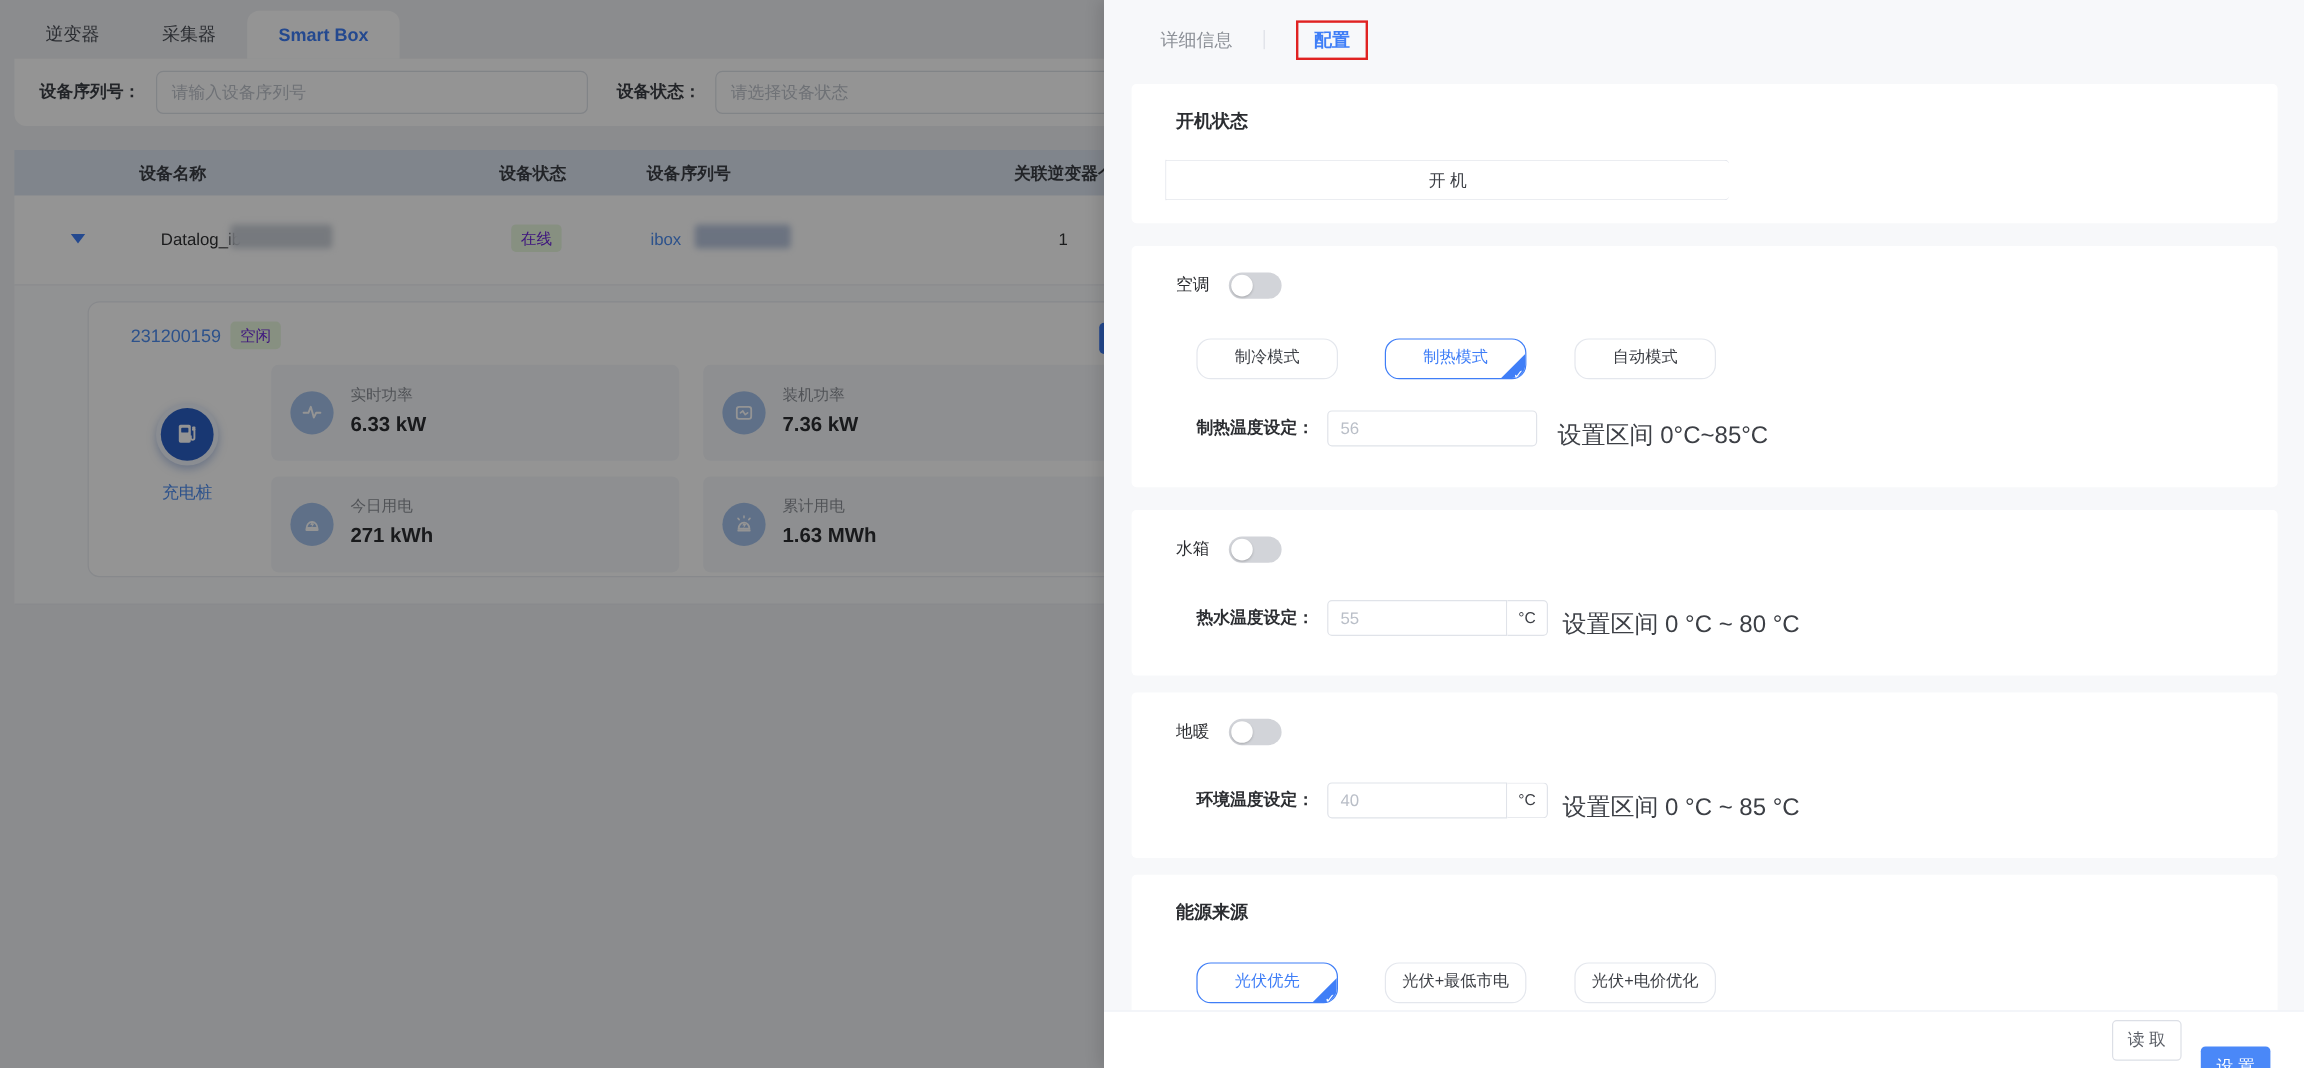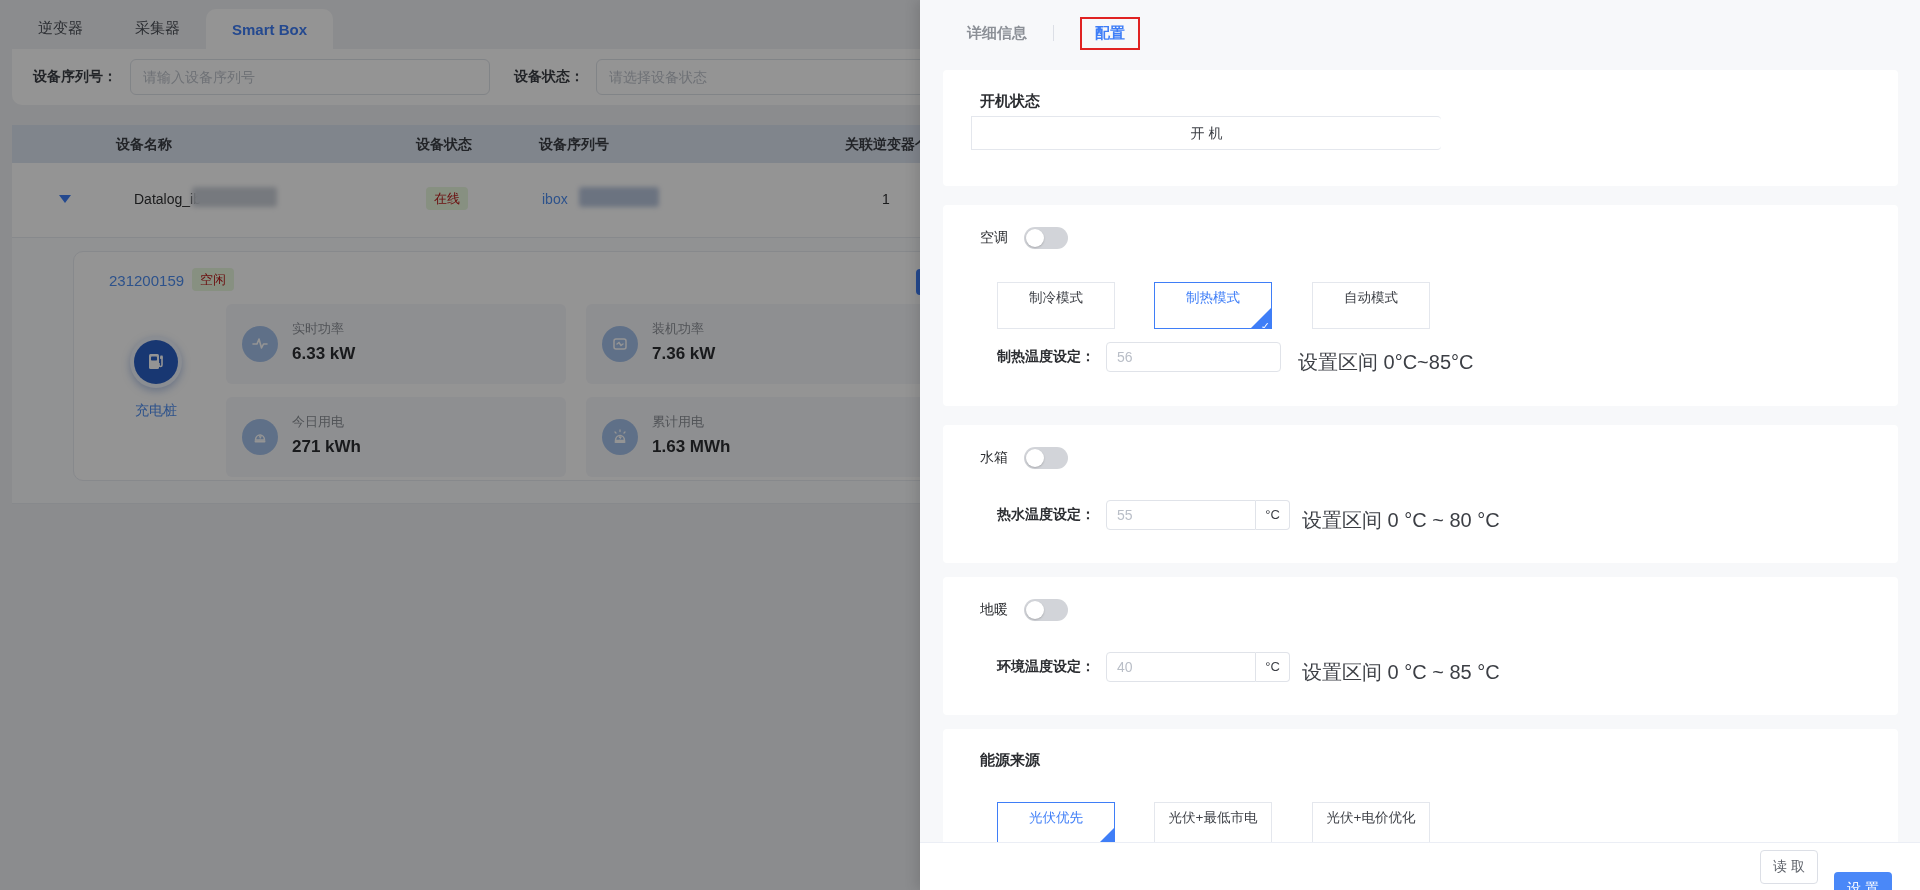--- a/index.html
+++ b/index.html
@@ -39,21 +39,21 @@
   .th-name{left:104px;}
   .th-status{left:404px;}
   .th-serial{left:527px;}
   .th-count{left:833px;}
 
   .table-row{position:absolute;left:12px;top:163px;width:1908px;height:75px;background:#fff;border-bottom:1px solid #e9ecf1;}
   .caret-down{position:absolute;left:47px;top:32px;width:0;height:0;border-left:6px solid transparent;border-right:6px solid transparent;border-top:8px solid #3f7ef7;cursor:pointer;}
   .row-name{position:absolute;left:122px;top:28px;color:#303133;font-size:14px;}
   .redact{position:absolute;border-radius:3px;filter:blur(2.5px);}
   .redact-name{left:180px;top:24px;width:85px;height:20px;background:#ccd1d9;}
-  .badge-green{display:inline-block;background:#e9f8df;color:#b91c1c;border-radius:4px;padding:3px 8px;font-size:13px;line-height:17px;}
+  .badge-green{display:inline-block;background:#e9f8df;color:#6d28d9;border-radius:4px;padding:3px 8px;font-size:13px;line-height:17px;}
   .row-status{position:absolute;left:414px;top:24px;}
   .row-serial{position:absolute;left:530px;top:28px;color:#4f8ef0;font-size:14px;}
   .redact-serial{left:567px;top:24px;width:80px;height:20px;background:#b9c6dd;}
   .row-count{position:absolute;left:870px;top:28px;color:#303133;}
 
   .expand-zone{position:absolute;left:12px;top:238px;width:1908px;height:266px;background:#fafbfd;border-bottom:1px solid #e9ecf1;}
   .sub-card{position:absolute;left:61px;top:13px;width:1830px;height:230px;background:#fff;border:1px solid #e9ecf1;border-radius:10px;}
   .sub-id{position:absolute;left:35px;top:20px;color:#4f8ef0;font-size:15px;cursor:pointer;}
   .sub-badge{position:absolute;left:118px;top:16px;}
   .sub-partial-btn{position:absolute;left:842px;top:17px;width:70px;height:26px;background:#3f7ef7;border-radius:4px;}
@@ -69,40 +69,40 @@
   .stat-title{position:absolute;left:66px;top:16px;font-size:13px;color:#8c9097;}
   .stat-value{position:absolute;left:66px;top:40px;font-size:17px;color:#2b2d31;font-weight:bold;}
 
   
   .dim-overlay{position:absolute;left:0;top:0;width:920px;height:890px;background:rgba(0,0,0,0.42);z-index:5;}
 
   
   .drawer{position:absolute;left:920px;top:0;width:1000px;height:890px;background:#f7f8fa;z-index:10;box-shadow:-4px 0 12px rgba(0,0,0,0.12);}
   .drawer-tabs{position:absolute;left:0;top:0;width:100%;height:66px;display:flex;align-items:center;padding-left:47px;}
   .dtab{font-size:15px;cursor:pointer;}
-  .dtab-details{color:#8c9097;font-weight:bold;}
+  .dtab-details{color:#8c9097;}
   .dtab-divider{width:1px;height:16px;background:#dcdfe6;margin:0 26px;}
   .annotation-box{border:2px solid #e02222;padding:5px 13px;}
   .dtab-config{color:var(--blue);font-weight:bold;}
 
   .dcard{position:absolute;left:23px;width:955px;background:#fff;border-radius:4px;}
   .dcard-title{position:absolute;left:37px;top:22px;font-size:15px;color:#2b2d31;font-weight:bold;}
 
   .card-power{top:70px;height:116px;}
-  .power-group{position:absolute;left:28px;top:46px;width:470px;height:34px;display:flex;}
+  .power-group{position:absolute;left:28px;top:63px;width:470px;height:34px;display:flex;}
   .power-btn{flex:1;border:1px solid #e4e7ed;background:#fff;height:34px;line-height:32px;text-align:center;font-size:14px;color:#3c3f45;cursor:pointer;}
   .power-btn:first-child{border-radius:4px 0 0 4px;border-right:none;}
   .power-btn:last-child{border-radius:0 4px 4px 0;}
 
   .toggle-row{position:absolute;left:37px;top:22px;display:flex;align-items:center;gap:16px;}
   .toggle-label{font-size:14px;color:#2b2d31;}
   .toggle{width:44px;height:22px;border-radius:11px;background:#d2d4d9;position:relative;cursor:pointer;}
   .toggle .knob{position:absolute;left:2px;top:2px;width:18px;height:18px;border-radius:50%;background:#fff;box-shadow:0 1px 2px rgba(0,0,0,0.2);}
 
-  .opt-btn{position:absolute;top:0;width:118px;height:47px;line-height:29px;text-align:center;background:#fff;border:1px solid #e4e7ed;border-radius:0;font-size:13.5px;color:#3c3f45;cursor:pointer;}
+  .opt-btn{position:absolute;top:0;width:118px;height:34px;line-height:29px;text-align:center;background:#fff;border:1px solid #e4e7ed;border-radius:12px;font-size:13.5px;color:#3c3f45;cursor:pointer;}
   .opt-btn.selected{border-color:var(--blue);color:var(--blue);overflow:hidden;}
   .opt-btn.selected::before{content:"";position:absolute;right:0;bottom:0;width:0;height:0;border-left:20px solid transparent;border-bottom:20px solid var(--blue);}
   .opt-btn.selected::after{content:"✓";position:absolute;right:1px;bottom:-7px;color:#fff;font-size:11px;line-height:18px;}
   .opt-1{left:54px;}
   .opt-2{left:211px;text-align:center;}
   .opt-3{left:369px;}
 
   .card-ac{top:205px;height:201px;}
   .ac-modes{position:absolute;left:0;top:77px;width:100%;height:31px;}
   .temp-row{position:absolute;left:0;width:100%;height:30px;}

